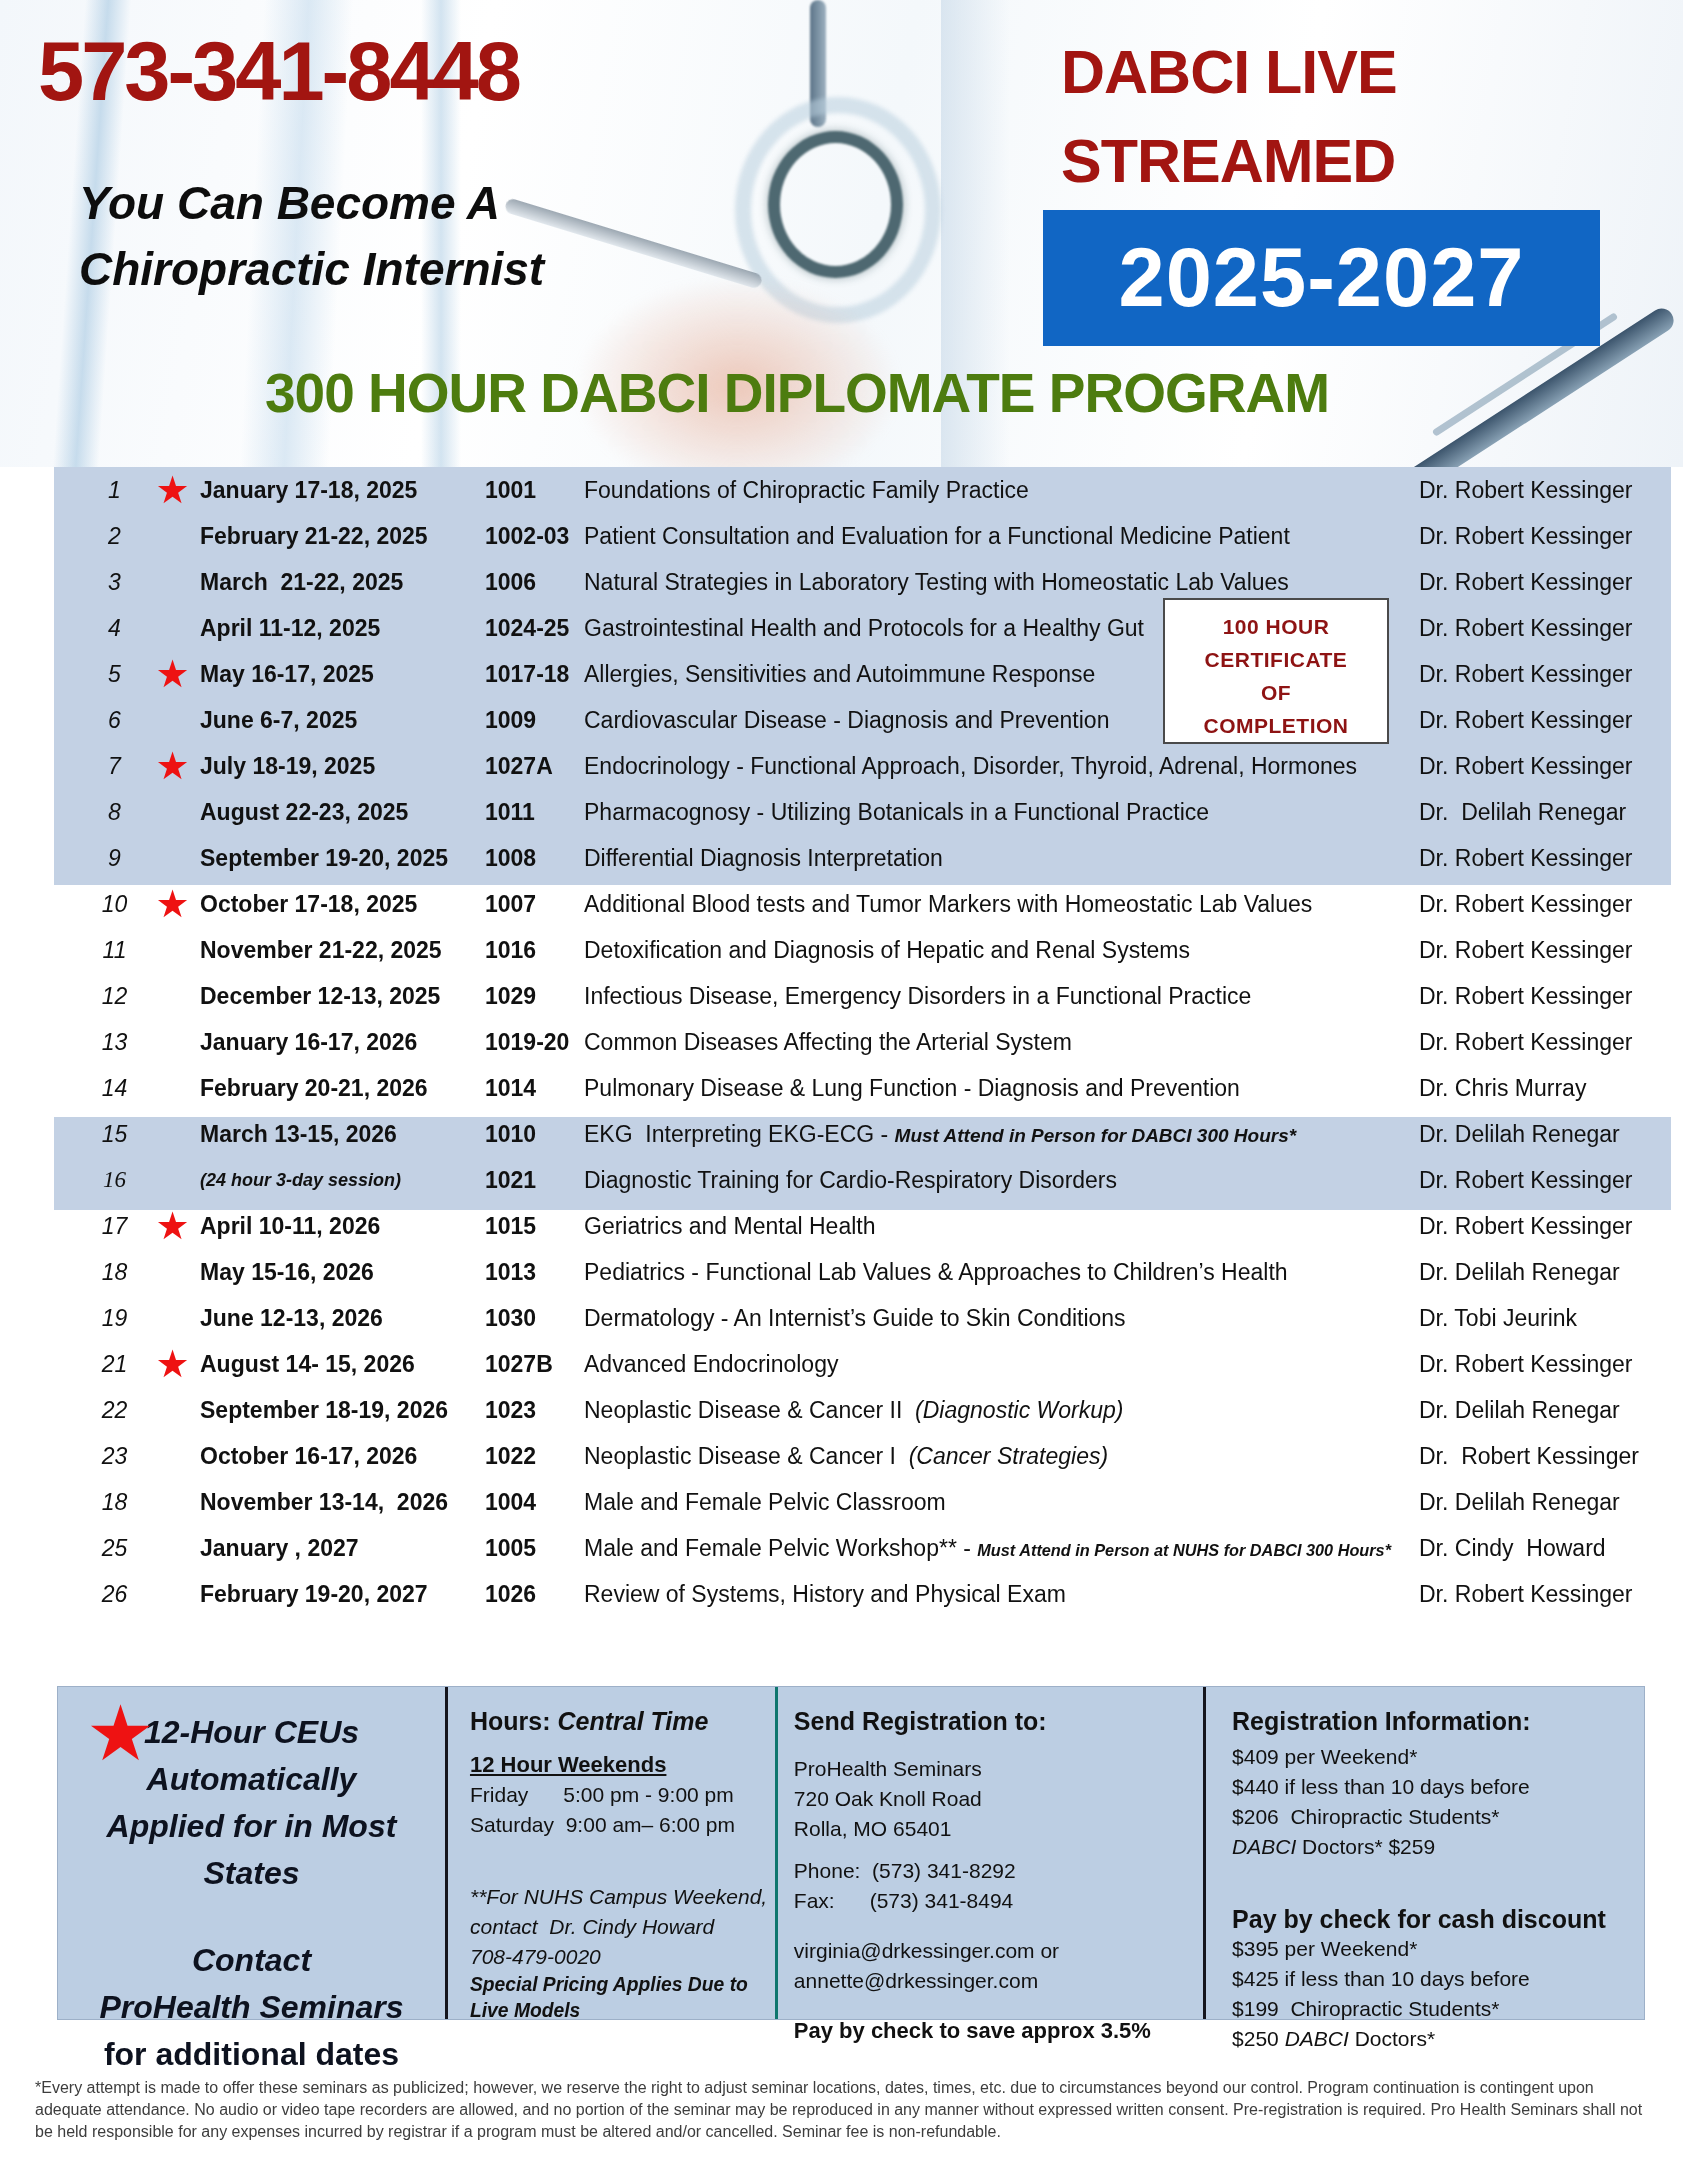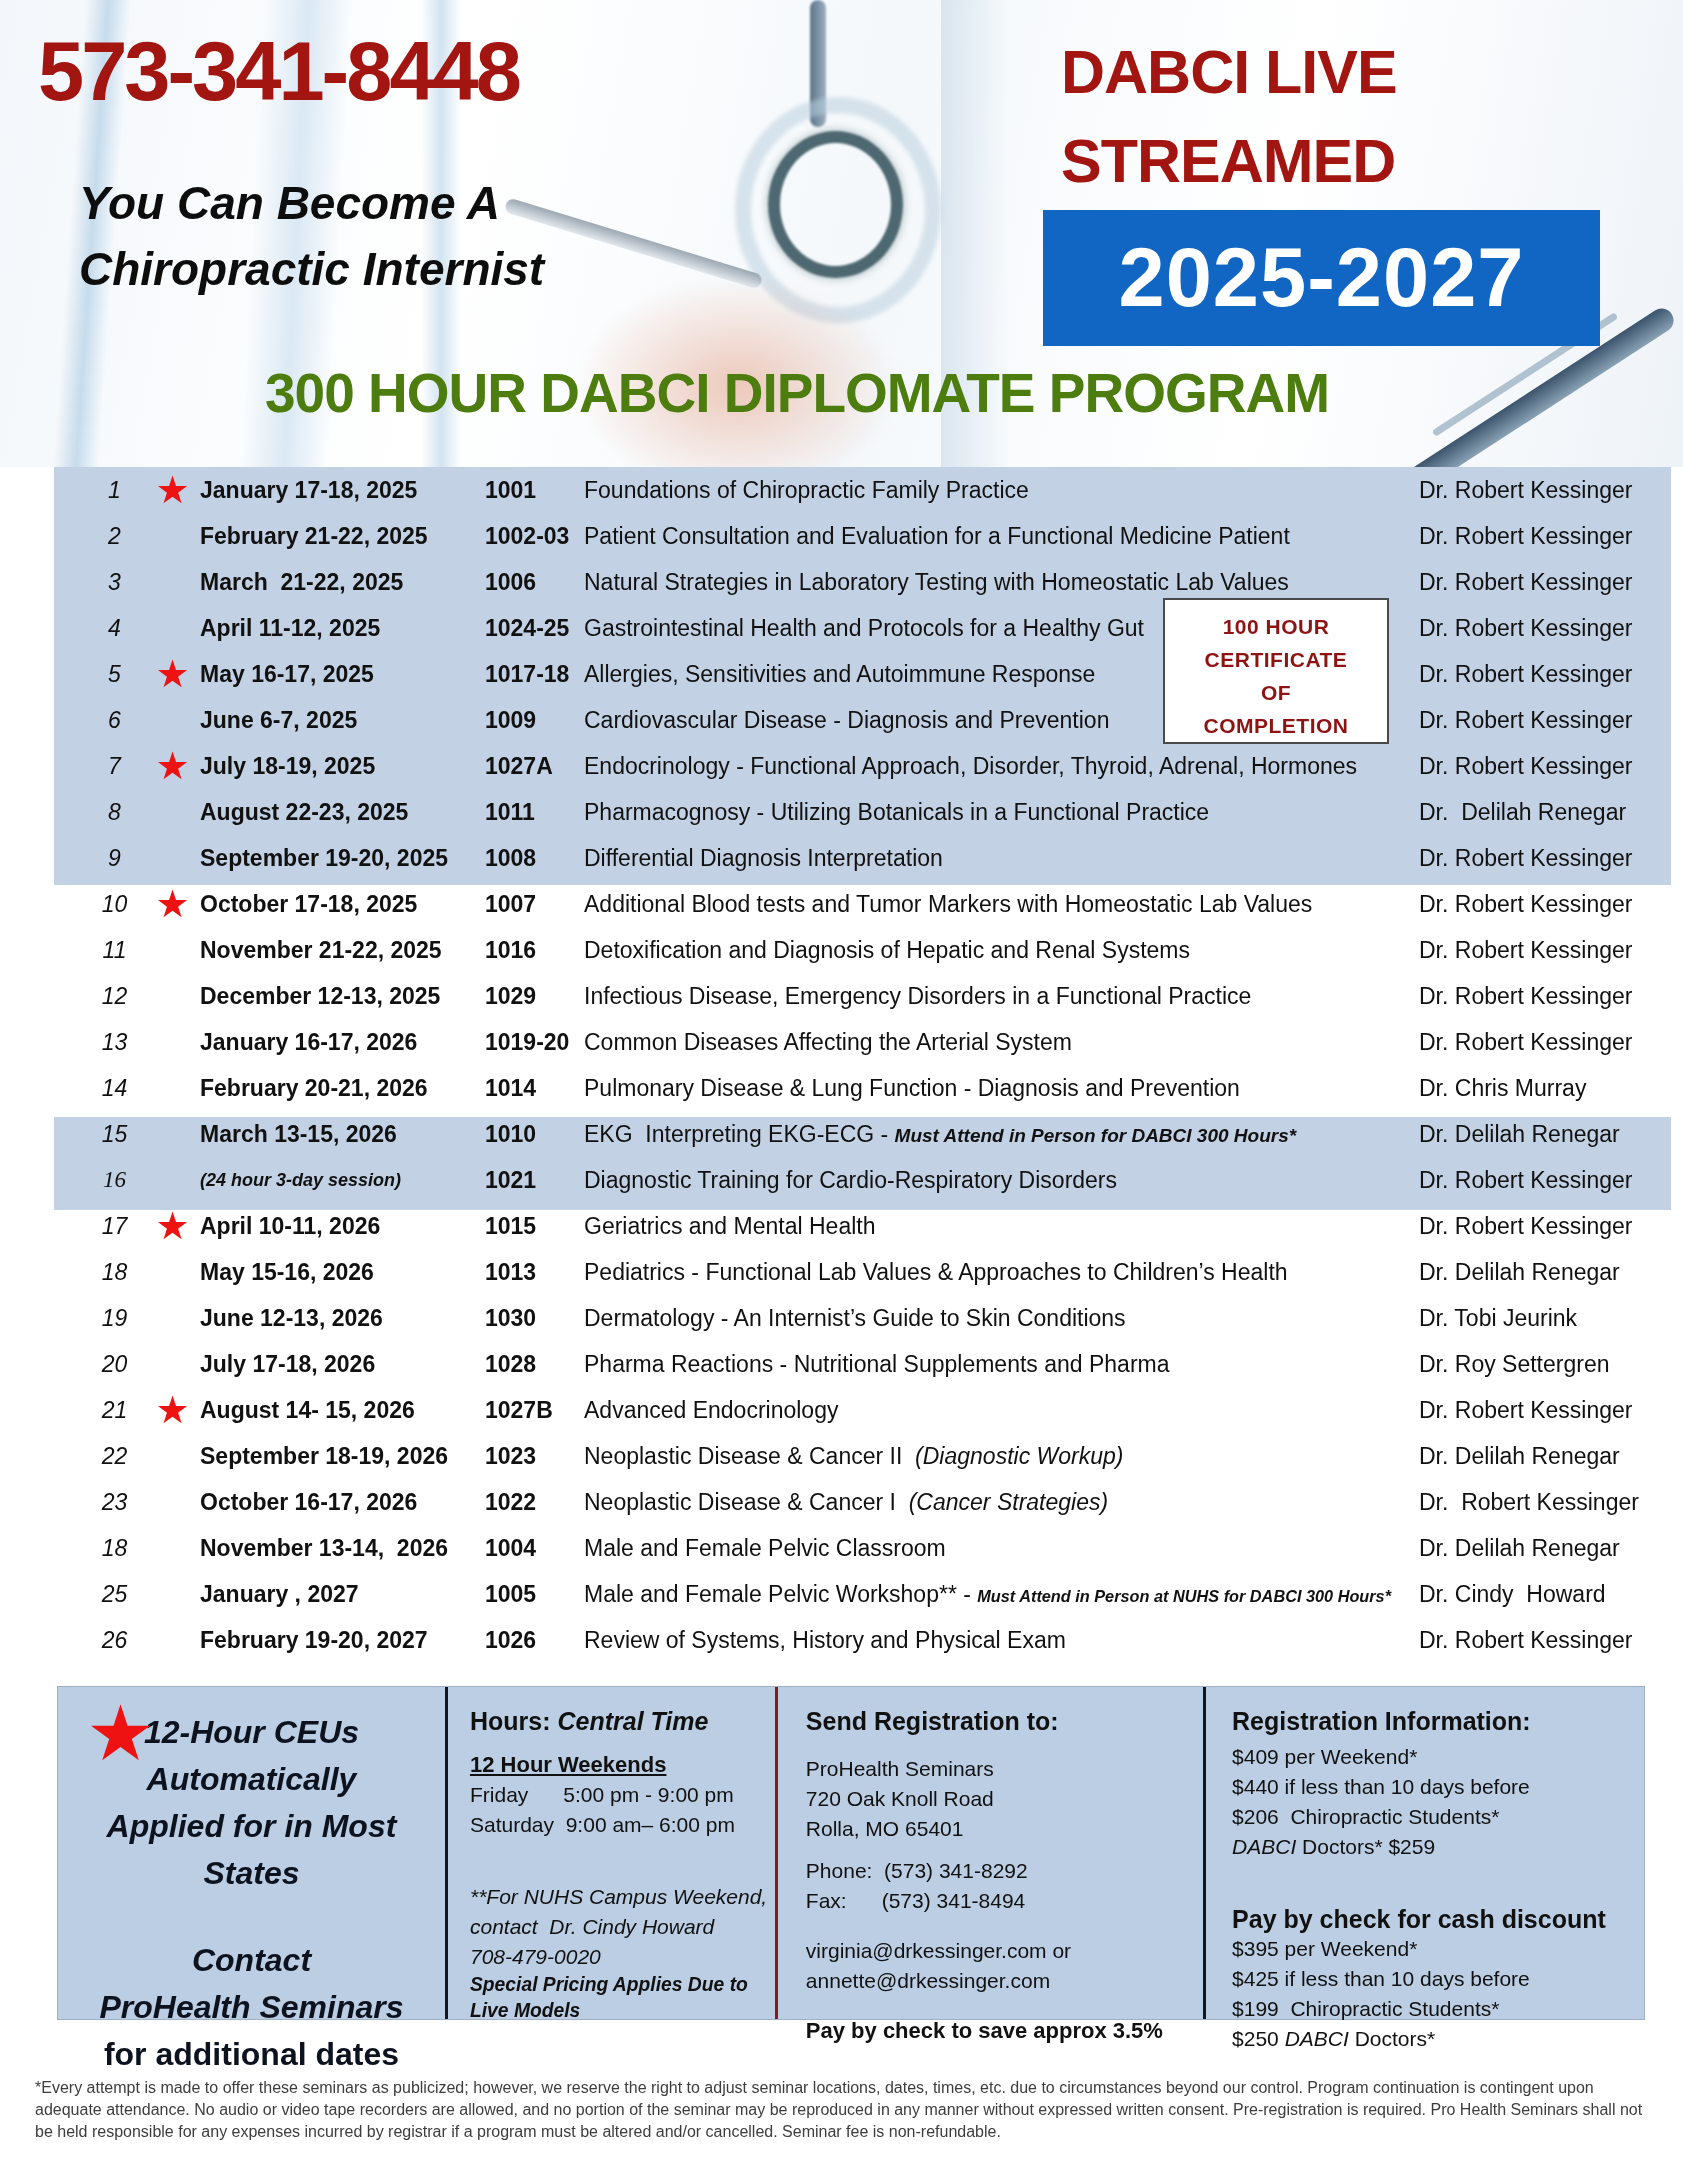--- a/index.html
+++ b/index.html
@@ -56,21 +56,21 @@
   
   .cert{left:1163px;top:598px;width:226px;height:146px;background:#fff;border:2px solid #4a4a4a;
         text-align:center;color:var(--cert_red,#8e1313);font-weight:bold;font-size:21px;line-height:33px;
         padding-top:10px;box-sizing:border-box;letter-spacing:0.5px;z-index:3;}
   
   .panel{left:57px;top:1686px;width:1588px;height:334px;background:var(--panel_blue,#bccee3);
          display:flex;border:1px solid #9db0c8;box-sizing:border-box;z-index:2;}
   .pcol{box-sizing:border-box;height:100%;}
   .pc1{width:24.4%;position:relative;text-align:center;padding-top:22px;}
   .pc2{width:20.8%;border-left:3px solid #15151d;padding:20px 0 0 22px;}
-  .pc3{width:27.0%;border-left:3px solid #7f1d1d;padding:20px 0 0 28px;}
+  .pc3{width:27.0%;border-left:3px solid #0f766e;padding:20px 0 0 16px;}
   .pc4{width:27.8%;border-left:3px solid #15151d;padding:20px 0 0 26px;}
   .big-star{position:absolute;left:28px;top:8px;font-size:77px;color:var(--star_red,#ee1212);line-height:1;}
   .ceu-line{font-size:32px;line-height:47px;font-weight:bold;font-style:italic;color:#0d121f;}
   .ceu-gap{height:40px;}
   .ceu-plain{font-size:32px;line-height:46px;font-weight:bold;color:#0d121f;}
   .p-head{font-size:25px;font-weight:bold;margin-bottom:6px;}
   .p-it{font-style:italic;}
   .p-line{font-size:21px;line-height:30px;white-space:pre;}
   .p-under{font-size:22px;font-weight:bold;text-decoration:underline;line-height:30px;margin-top:14px;}
   .p-gap-lg{height:42px;}
@@ -264,28 +264,20 @@
       </div>
       <div class="trow">
         <span class="c-num">19</span>
         <span class="c-star"></span>
         <span class="c-date">June 12-13, 2026</span>
         <span class="c-code">1030</span>
         <span class="c-title"><span>Dermatology - An Internist’s Guide to Skin Conditions</span></span>
         <span class="c-inst">Dr. Tobi Jeurink</span>
       </div>
       <div class="trow">
-        <span class="c-num">20</span>
-        <span class="c-star"></span>
-        <span class="c-date">July 17-18, 2026</span>
-        <span class="c-code">1028</span>
-        <span class="c-title"><span>Pharma Reactions - Nutritional Supplements and Pharma</span></span>
-        <span class="c-inst">Dr. Roy Settergren</span>
-      </div>
-      <div class="trow">
         <span class="c-num">21</span>
         <span class="c-star">★</span>
         <span class="c-date">August 14- 15, 2026</span>
         <span class="c-code">1027B</span>
         <span class="c-title"><span>Advanced Endocrinology</span></span>
         <span class="c-inst">Dr. Robert Kessinger</span>
       </div>
       <div class="trow">
         <span class="c-num">22</span>
         <span class="c-star"></span>

